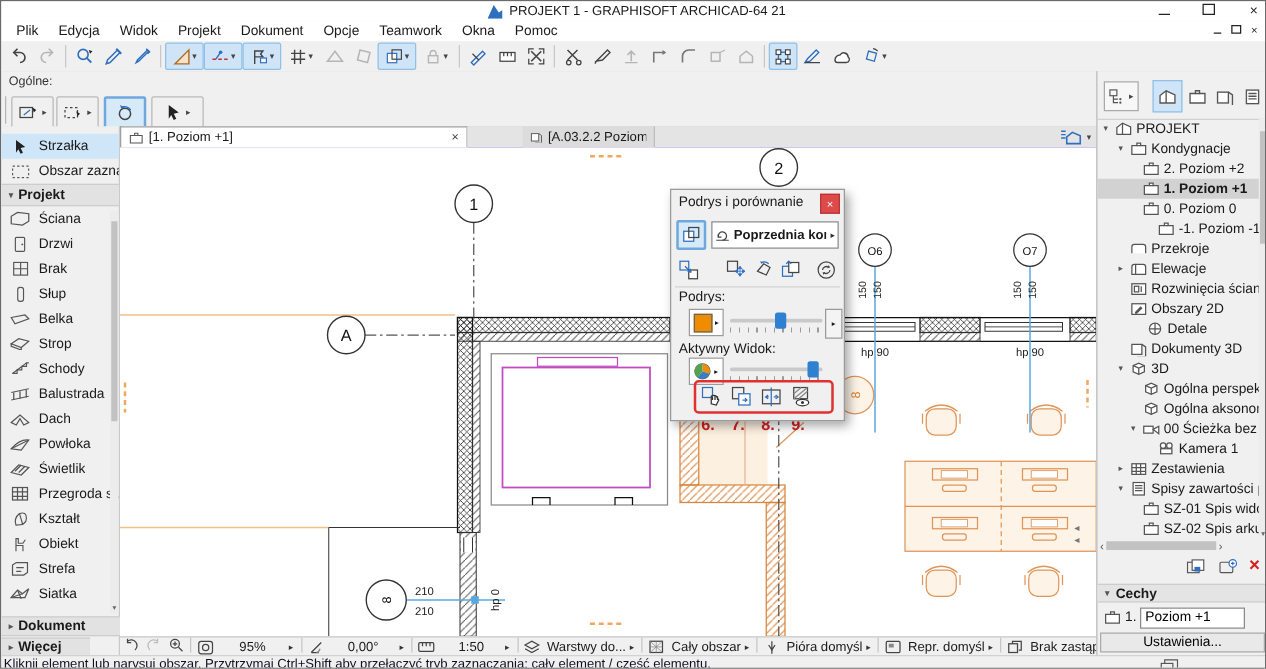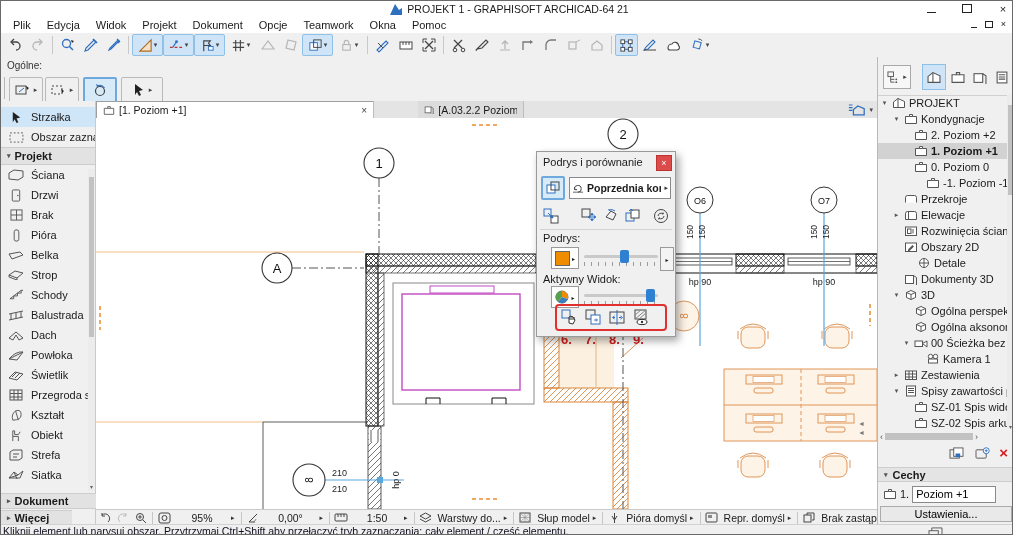--- a/index.html
+++ b/index.html
@@ -81,21 +81,21 @@
   .sld .track{position:absolute;left:0;right:0;top:8px;height:3px;background:#c9c9c9;border-radius:2px;}
   .sld .ticks{position:absolute;left:0;right:0;top:15px;height:4px;
        background-image:repeating-linear-gradient(90deg,#9a9a9a 0 1px,transparent 1px 7px);}
   .sld .thumb{position:absolute;top:3px;width:9px;height:13px;background:#2f80d0;border-radius:2px;}
   .sidecar{position:absolute;width:12px;height:22px;border:1px solid #9a9a9a;background:#f4f4f4;display:flex;align-items:center;justify-content:center;font-size:6px;}
   .redbox{position:absolute;left:18px;top:152px;width:112px;height:27px;border:2px solid #e03030;border-radius:4px;box-sizing:border-box;}
   .steps{z-index:21;}
   .stepn{position:absolute;color:#d42020;font-weight:bold;font-size:13px;}
   
   .quickbar{left:95px;top:508px;width:781px;height:15px;background:#f0f0f0;border-top:1px solid #c9c9c9;
-       display:flex;align-items:center;font-size:10.5px;}
+       display:flex;font-size:10.5px;}
   .qsep{width:1px;height:12px;background:#c6c6c6;margin:0 2px;flex:0 0 auto;}
   .qico{width:18px;display:flex;justify-content:center;flex:0 0 auto;}
   .qgrp{display:flex;align-items:center;flex:0 0 auto;}
   .qlbl{padding:0 3px;white-space:nowrap;}
   .qcar{font-size:7px;color:#333;padding-right:4px;}
   
   .statusline{left:0;top:523px;width:1013px;height:12px;background:#f0f0f0;border-top:1px solid #d2d2d2;
        font-size:10.5px;line-height:12px;padding-left:2px;color:#101020;white-space:nowrap;}
   
   .nav{left:876px;top:56px;width:137px;height:467px;background:#f0f0f0;border-left:1px solid #b9b9b9;box-sizing:border-box;}
@@ -498,21 +498,21 @@
           </svg>
         </span>
         <span class="tlb">Brak</span>
       </div>
     <div class="tool-row">
         <span class="ticn">
           <svg width="7" height="13" viewBox="0 0 7 14">
             <rect x="1" y="1" width="5" height="12" rx="2" fill="none" stroke="#555"></rect>
           </svg>
         </span>
-        <span class="tlb">Pióra</span>
+        <span class="tlb">Słup</span>
       </div>
     <div class="tool-row">
         <span class="ticn">
           <svg width="16" height="9" viewBox="0 0 16 9">
             <path d="M1 3l11-2 3 3-11 4z" fill="none" stroke="#555"></path>
           </svg>
         </span>
         <span class="tlb">Belka</span>
       </div>
     <div class="tool-row">
@@ -945,21 +945,21 @@
       <span class="qcar">▸</span>
     </span>
     <span class="qsep"></span>
     <span class="qgrp">
       <span class="qico">
           <svg width="12" height="11" viewBox="0 0 12 11">
             <rect x="1" y="1" width="10" height="9" fill="none" stroke="#444"></rect>
             <path d="M1 1l10 9M1 10L11 1M6 1v9M1 5.5h10" stroke="#888" stroke-width="0.6"></path>
           </svg>
         </span>
-      <span class="qlbl">Słup model</span>
+      <span class="qlbl">Cały obszar</span>
       <span class="qcar">▸</span>
     </span>
     <span class="qsep"></span>
     <span class="qgrp">
       <span class="qico">
           <svg width="9" height="12" viewBox="0 0 9 12">
             <path d="M4.5 1v6M2 4l2.5 4L7 4" fill="none" stroke="#444"></path>
             <path d="M4.5 8v3" stroke="#444"></path>
           </svg>
         </span>

